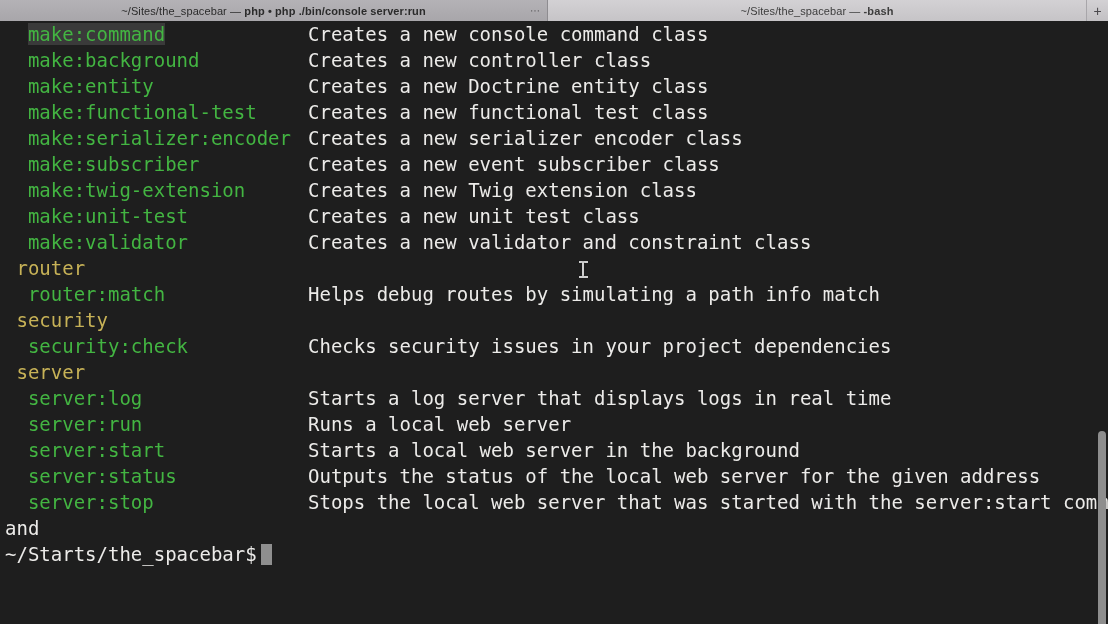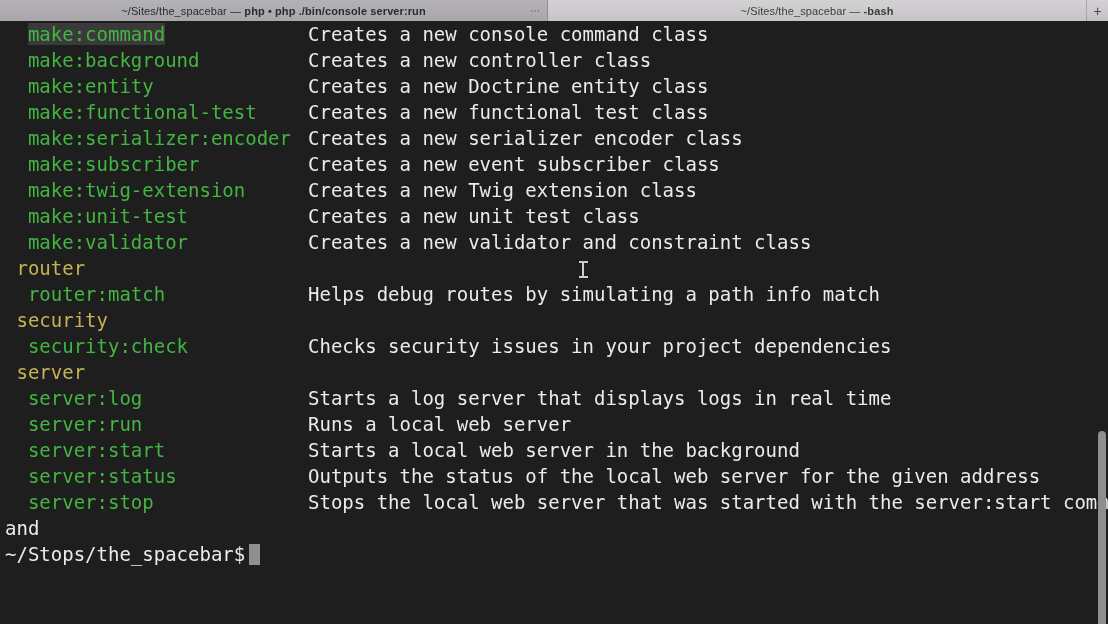--- a/index.html
+++ b/index.html
@@ -208,21 +208,21 @@
         <div class="line"><span class="cmdcol">  <span class="c-green">router:match</span></span><span class="c-white">Helps debug routes by simulating a path info match</span></div>
         <div class="line"><span class="cmdcol"> <span class="c-yellow">security</span></span></div>
         <div class="line"><span class="cmdcol">  <span class="c-green">security:check</span></span><span class="c-white">Checks security issues in your project dependencies</span></div>
         <div class="line"><span class="cmdcol"> <span class="c-yellow">server</span></span></div>
         <div class="line"><span class="cmdcol">  <span class="c-green">server:log</span></span><span class="c-white">Starts a log server that displays logs in real time</span></div>
         <div class="line"><span class="cmdcol">  <span class="c-green">server:run</span></span><span class="c-white">Runs a local web server</span></div>
         <div class="line"><span class="cmdcol">  <span class="c-green">server:start</span></span><span class="c-white">Starts a local web server in the background</span></div>
         <div class="line"><span class="cmdcol">  <span class="c-green">server:status</span></span><span class="c-white">Outputs the status of the local web server for the given address</span></div>
         <div class="line"><span class="cmdcol">  <span class="c-green">server:stop</span></span><span class="c-white">Stops the local web server that was started with the server:start comm</span></div>
         <div class="line c-white">and</div>
-        <div class="line c-white"><span>~/Stops/the_spacebar$</span><span class="cursor-block"></span></div>
+        <div class="line c-white"><span>~/Starts/the_spacebar$</span><span class="cursor-block"></span></div>
       </div>
 
     <div class="ibeam">
         <span></span>
       </div>
 
     <div class="scrollbar">
       <div class="scroll-thumb"></div>
     </div>
   </div>

